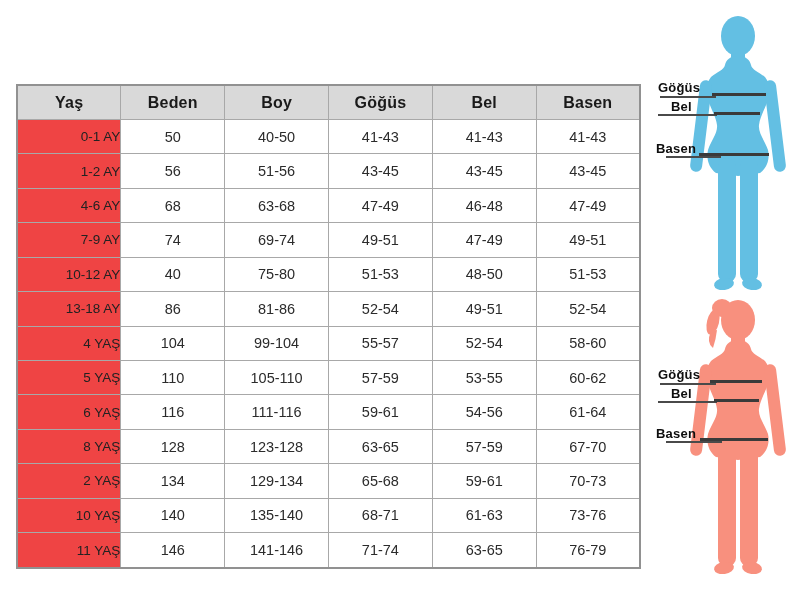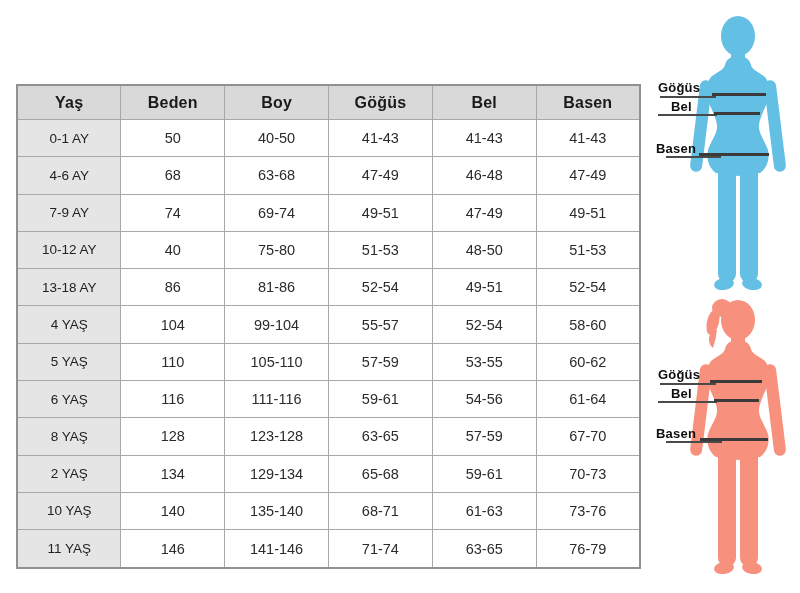--- a/index.html
+++ b/index.html
@@ -18,21 +18,21 @@
   }
   table.size-chart th, table.size-chart td{
     border:1px solid #a8a8a8;text-align:center;vertical-align:middle;
     padding:0;white-space:nowrap;overflow:hidden;
   }
   table.size-chart thead th{
     background:#d9d9d9;height:33px;
     font-weight:bold;font-size:16px;color:#1a1a1a;letter-spacing:0.2px;
   }
   table.size-chart tbody th{
-    background:#e5e5e5;font-weight:normal;font-size:13.5px;color:#222222;
+    background:#ef4444;font-weight:normal;font-size:13.5px;color:#222222;text-align:right;
   }
   table.size-chart tbody td{
     background:#ffffff;font-size:14.5px;color:#2b2b2b;
   }
 
   
   .figure-svg{position:absolute;}
   #figure-blue{left:688px;top:14px;width:100px;height:284px;}
   #figure-pink{left:688px;top:297px;width:100px;height:285px;}
 
@@ -82,20 +82,28 @@
         </tr>
     </thead>
     <tbody>
         <tr>
           <th>0-1 AY</th>
           <td>50</td>
           <td>40-50</td>
           <td>41-43</td>
           <td>41-43</td>
           <td>41-43</td>
+        </tr>
+        <tr>
+          <th>1-2 AY</th>
+          <td>56</td>
+          <td>51-56</td>
+          <td>43-45</td>
+          <td>43-45</td>
+          <td>43-45</td>
         </tr>
         <tr>
           <th>4-6 AY</th>
           <td>68</td>
           <td>63-68</td>
           <td>47-49</td>
           <td>46-48</td>
           <td>47-49</td>
         </tr>
         <tr>

